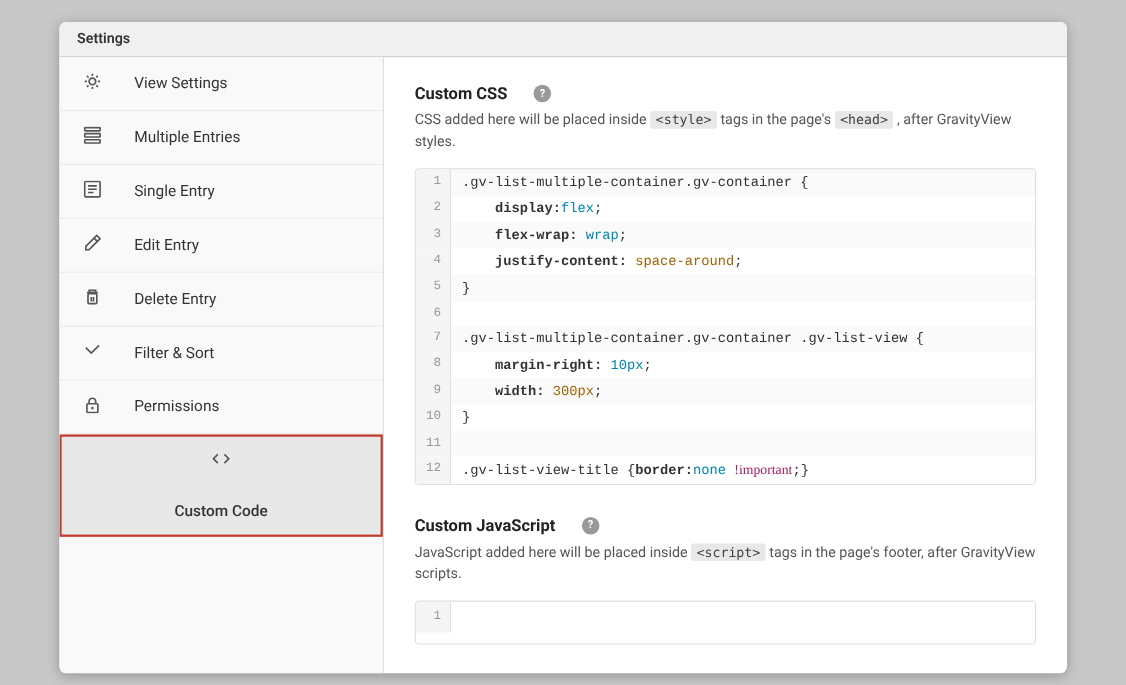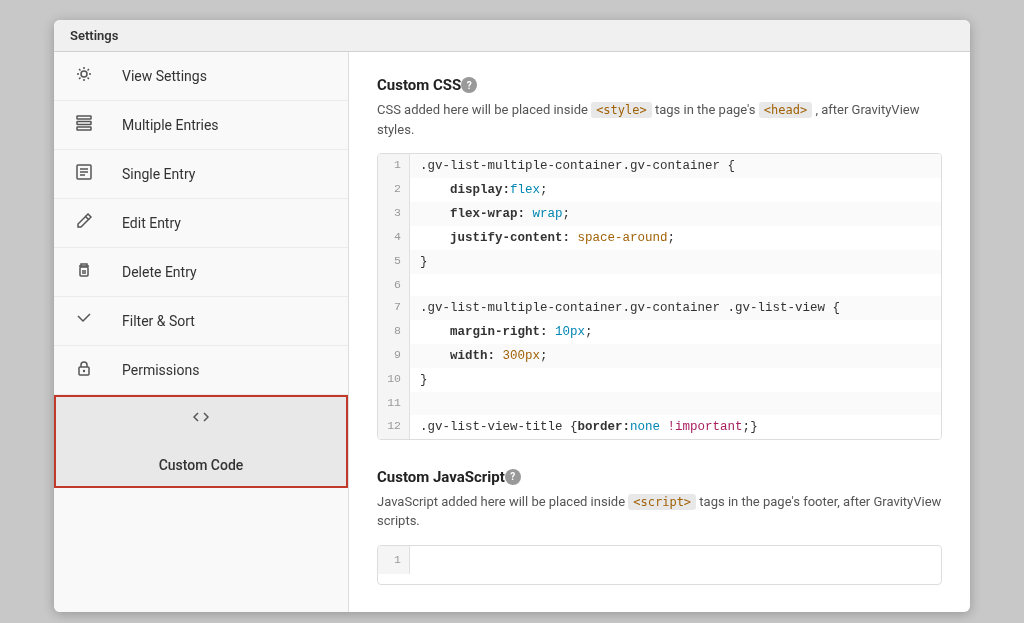--- a/index.html
+++ b/index.html
@@ -73,21 +73,21 @@
       padding: 24px 28px;
       overflow-y: auto;
     }
     .section-title {
       font-size: 15px;
       font-weight: 700;
       color: #222;
       margin-bottom: 6px;
       display: flex;
       align-items: center;
-      gap: 0;
+      gap: 24px;
     }
     .help-icon {
       display: inline-flex;
       align-items: center;
       justify-content: center;
       width: 16px;
       height: 16px;
       border-radius: 50%;
       background: #999;
       color: #fff;
@@ -100,21 +100,21 @@
       color: #555;
       margin-bottom: 14px;
       line-height: 1.5;
     }
     .inline-code {
       background: #e8e8e8;
       border-radius: 3px;
       padding: 1px 5px;
       font-family: monospace;
       font-size: 12px;
-      color: #a16207;
+      color: #404040;
     }
     
     .code-editor {
       border: 1px solid #ddd;
       border-radius: 4px;
       overflow: hidden;
       margin-bottom: 28px;
       font-family: 'Courier New', Courier, monospace;
       font-size: 12.5px;
       background: #fff;
@@ -145,21 +145,21 @@
       padding: 2px 10px;
       white-space: pre;
       line-height: 1.6;
       color: #333;
     }
     .css-selector { color: #333; font-weight: 400; }
     .css-property { color: #333; font-weight: 600; }
     .css-value-keyword { color: #0086b3; }
     .css-value-color { color: #a16207; }
     .css-brace { color: #333; }
-    .css-important { color: #a71d5d; }
+    .css-important { color: #a71d5d; font-family: Liberation Serif, serif; }
     
     .js-editor {
       border: 1px solid #ddd;
       border-radius: 4px;
       overflow: hidden;
       font-family: 'Courier New', Courier, monospace;
       font-size: 12.5px;
       background: #fff;
       min-height: 40px;
     }

